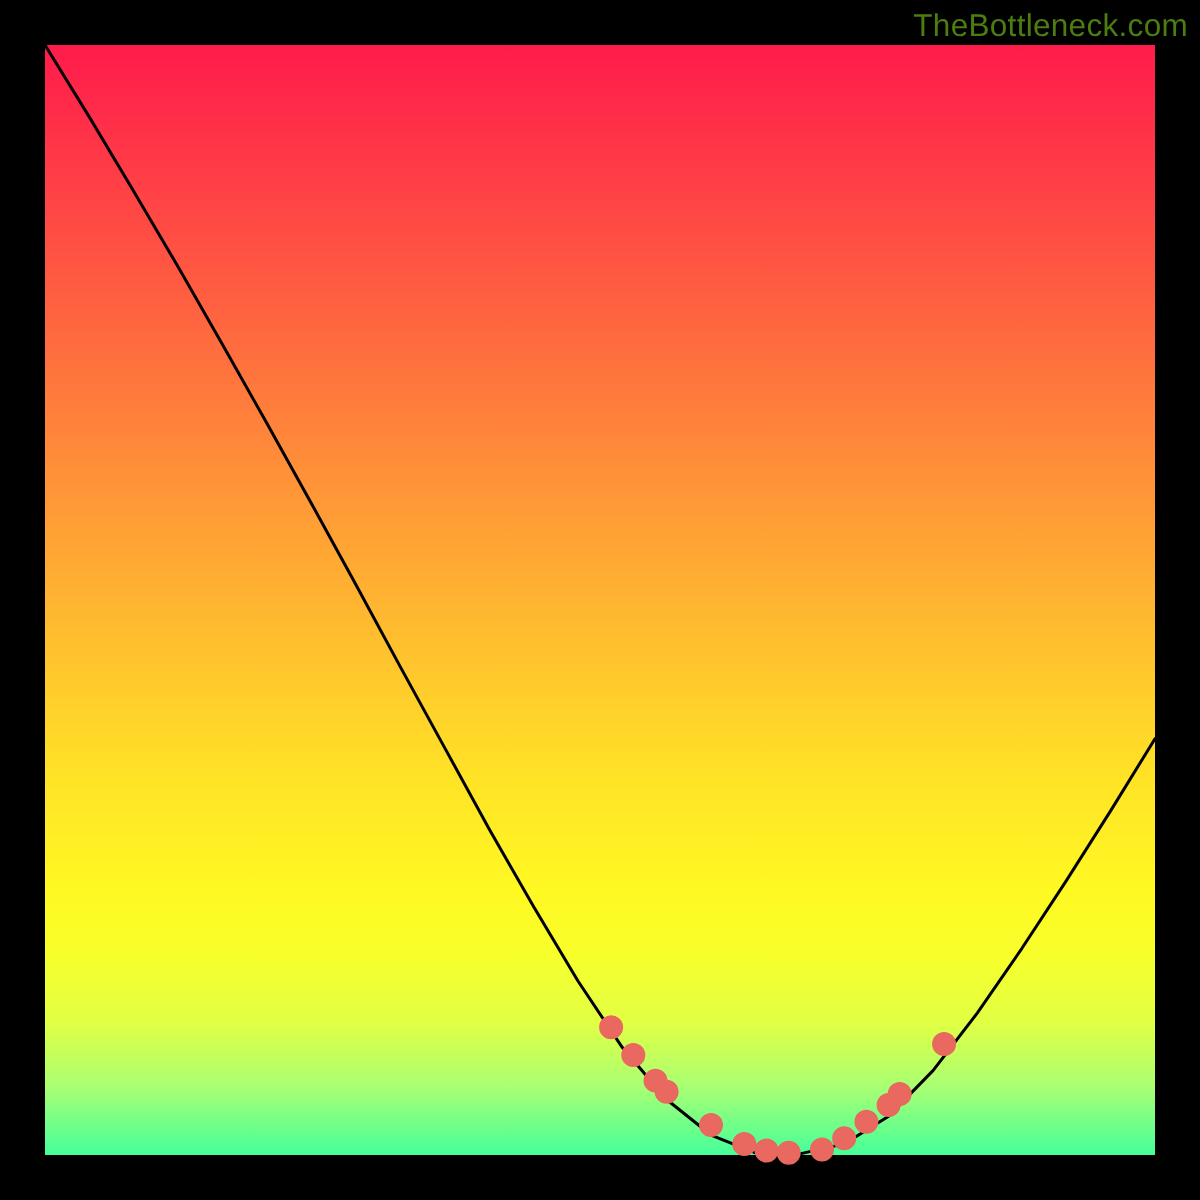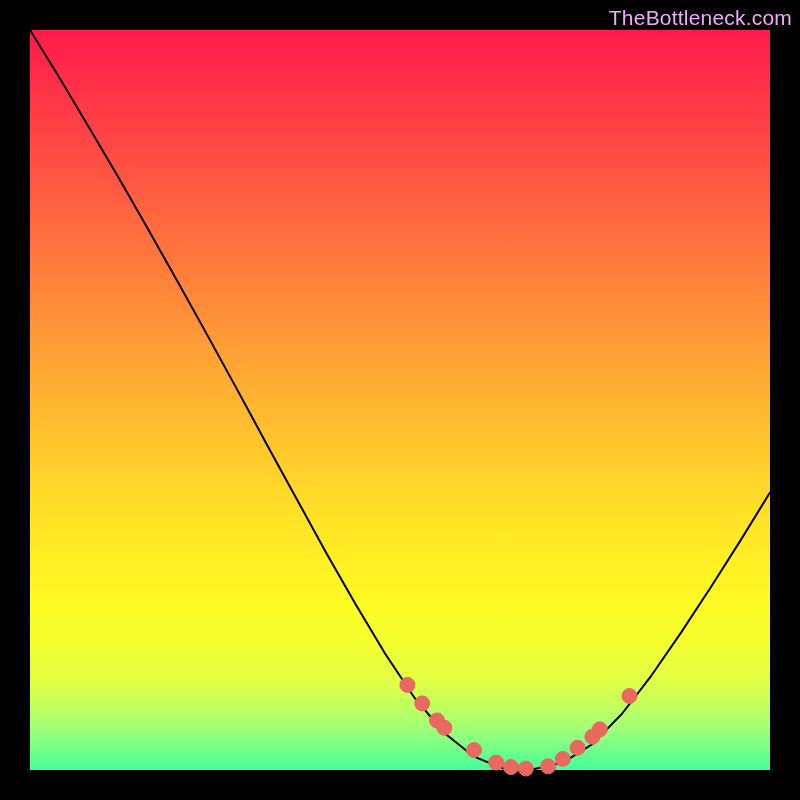--- a/index.html
+++ b/index.html
@@ -34,21 +34,21 @@
       #fff823 76%,
       #f7ff2b 82%,
       #e1ff44 88%,
       #a7ff74 94%,
       #45ff9a 100%);
   }
   .watermark {
     position: absolute;
     top: 6px;
     right: 8px;
-    color: #f0abfc;
+    color: #4d7c0f;
     font-size: 21px;
     font-weight: 500;
     letter-spacing: 0.2px;
     z-index: 5;
   }
   svg.lines {
     position: absolute;
     left: 0; top: 0;
     width: 740px; height: 740px;
     overflow: visible;

